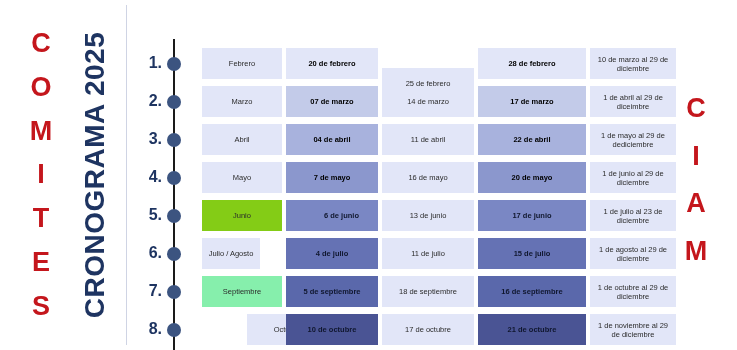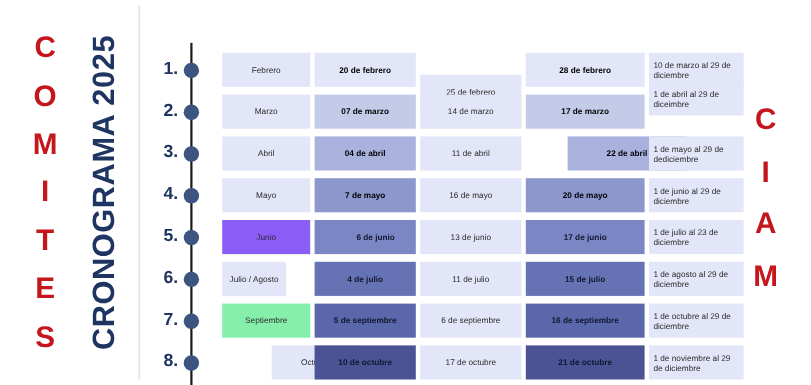--- a/index.html
+++ b/index.html
@@ -74,21 +74,21 @@
     background:#3c5480;
   }
   .rownum{
     position:absolute;left:2px;width:24px;text-align:right;
     color:#1e3461;font-weight:bold;font-size:16px;
   }
 
   .cell{
     position:absolute;
     display:flex;align-items:center;justify-content:center;
-    line-height:1.2;
+    text-align:center;line-height:1.2;
     box-sizing:border-box;padding:0 4px;
     font-size:7.5px;
   }
   .cell.plain{color:#2b2b2b;font-weight:normal;}
   .cell.bold{font-weight:bold;}
 </style>
 </head>
 <body>
 
 <div id="page">
@@ -125,54 +125,54 @@
         <div class="cell bold" style="left: 150px; width: 92px; top: 48px; height: 31px; background: rgb(226, 230, 248);">20 de febrero</div>
         <div class="cell plain" style="left: 246px; width: 92px; top: 48px; height: 31px; background: rgb(226, 230, 248); margin-top: 20px;">25 de febrero</div>
         <div class="cell bold" style="left: 342px; width: 108px; top: 48px; height: 31px; background: rgb(226, 230, 248);">28 de febrero</div>
         <div class="cell plain" style="left: 454px; width: 86px; top: 48px; height: 31px; background: rgb(226, 230, 248);">10 de marzo al 29 de diciembre</div>
         <div class="rownum" style="top: 91.5px;">2.</div>
         <div class="dot" style="top: 94.5px;"></div>
         <div class="cell plain" style="left: 66px; width: 80px; top: 86px; height: 31px; background: rgb(226, 230, 248);">Marzo</div>
         <div class="cell bold" style="left: 150px; width: 92px; top: 86px; height: 31px; background: rgb(195, 203, 233);">07 de marzo</div>
         <div class="cell plain" style="left: 246px; width: 92px; top: 86px; height: 31px; background: rgb(226, 230, 248);">14 de marzo</div>
         <div class="cell bold" style="left: 342px; width: 108px; top: 86px; height: 31px; background: rgb(195, 203, 233);">17 de marzo</div>
-        <div class="cell plain" style="left: 454px; width: 86px; top: 74px; height: 31px; background: rgb(226, 230, 248);">1 de abril al 29 de diceimbre</div>
+        <div class="cell plain" style="left: 454px; width: 86px; top: 86px; height: 31px; background: rgb(226, 230, 248);">1 de abril al 29 de diceimbre</div>
         <div class="rownum" style="top: 129.5px;">3.</div>
         <div class="dot" style="top: 132.5px;"></div>
         <div class="cell plain" style="left: 66px; width: 80px; top: 124px; height: 31px; background: rgb(226, 230, 248);">Abril</div>
         <div class="cell bold" style="left: 150px; width: 92px; top: 124px; height: 31px; background: rgb(168, 178, 221);">04 de abril</div>
         <div class="cell plain" style="left: 246px; width: 92px; top: 124px; height: 31px; background: rgb(226, 230, 248);">11 de abril</div>
-        <div class="cell bold" style="left: 342px; width: 108px; top: 124px; height: 31px; background: rgb(168, 178, 221); margin-left: 38px;">22 de abril</div>
+        <div class="cell bold" style="left: 342px; width: 108px; top: 124px; height: 31px; background: rgb(168, 178, 221);">22 de abril</div>
         <div class="cell plain" style="left: 454px; width: 86px; top: 124px; height: 31px; background: rgb(226, 230, 248);">1 de mayo al 29 de dediciembre</div>
         <div class="rownum" style="top: 167.5px;">4.</div>
         <div class="dot" style="top: 170.5px;"></div>
         <div class="cell plain" style="left: 66px; width: 80px; top: 162px; height: 31px; background: rgb(226, 230, 248);">Mayo</div>
         <div class="cell bold" style="left: 150px; width: 92px; top: 162px; height: 31px; background: rgb(139, 151, 205);">7 de mayo</div>
         <div class="cell plain" style="left: 246px; width: 92px; top: 162px; height: 31px; background: rgb(226, 230, 248);">16 de mayo</div>
         <div class="cell bold" style="left: 342px; width: 108px; top: 162px; height: 31px; background: rgb(139, 151, 205);">20 de mayo</div>
         <div class="cell plain" style="left: 454px; width: 86px; top: 162px; height: 31px; background: rgb(226, 230, 248);">1 de junio al 29 de diciembre</div>
         <div class="rownum" style="top: 205.5px;">5.</div>
         <div class="dot" style="top: 208.5px;"></div>
-        <div class="cell plain" style="left: 66px; width: 80px; top: 200px; height: 31px; background: #8b5cf6;">Junio</div>
+        <div class="cell plain" style="left: 66px; width: 80px; top: 200px; height: 31px; background: #84cc16;">Junio</div>
         <div class="cell bold" style="left: 150px; width: 92px; top: 200px; height: 31px; background: rgb(122, 135, 196); color: rgb(16, 23, 46); padding-left: 23px;">6 de junio</div>
         <div class="cell plain" style="left: 246px; width: 92px; top: 200px; height: 31px; background: rgb(226, 230, 248);">13 de junio</div>
         <div class="cell bold" style="left: 342px; width: 108px; top: 200px; height: 31px; background: rgb(122, 135, 196); color: rgb(16, 23, 46);">17 de junio</div>
         <div class="cell plain" style="left: 454px; width: 86px; top: 200px; height: 31px; background: rgb(226, 230, 248);">1 de julio al 23 de diciembre</div>
         <div class="rownum" style="top: 243.5px;">6.</div>
         <div class="dot" style="top: 246.5px;"></div>
         <div class="cell plain" style="left: 66px; width: 58px; top: 238px; height: 31px; background: rgb(226, 230, 248);">Julio / Agosto</div>
         <div class="cell bold" style="left: 150px; width: 92px; top: 238px; height: 31px; background: rgb(101, 114, 180); color: rgb(16, 23, 46);">4 de julio</div>
         <div class="cell plain" style="left: 246px; width: 92px; top: 238px; height: 31px; background: rgb(226, 230, 248);">11 de julio</div>
         <div class="cell bold" style="left: 342px; width: 108px; top: 238px; height: 31px; background: rgb(101, 114, 180); color: rgb(16, 23, 46);">15 de julio</div>
         <div class="cell plain" style="left: 454px; width: 86px; top: 238px; height: 31px; background: rgb(226, 230, 248);">1 de agosto al 29 de diciembre</div>
         <div class="rownum" style="top: 281.5px;">7.</div>
         <div class="dot" style="top: 284.5px;"></div>
         <div class="cell plain" style="left: 66px; width: 80px; top: 276px; height: 31px; background: #86efac;">Septiembre</div>
         <div class="cell bold" style="left: 150px; width: 92px; top: 276px; height: 31px; background: rgb(90, 104, 171); color: rgb(16, 23, 46);">5 de septiembre</div>
-        <div class="cell plain" style="left: 246px; width: 92px; top: 276px; height: 31px; background: rgb(226, 230, 248);">6 de septiembre</div>
+        <div class="cell plain" style="left: 246px; width: 92px; top: 276px; height: 31px; background: rgb(226, 230, 248);">18 de septiembre</div>
         <div class="cell bold" style="left: 342px; width: 108px; top: 276px; height: 31px; background: rgb(90, 104, 171); color: rgb(16, 23, 46);">16 de septiembre</div>
         <div class="cell plain" style="left: 454px; width: 86px; top: 276px; height: 31px; background: rgb(226, 230, 248);">1 de octubre al 29 de diciembre</div>
         <div class="rownum" style="top: 319.5px;">8.</div>
         <div class="dot" style="top: 322.5px;"></div>
         <div class="cell plain" style="left: 66px; width: 80px; top: 314px; height: 31px; background: rgb(226, 230, 248); margin-left: 45px;">Octubre</div>
         <div class="cell bold" style="left: 150px; width: 92px; top: 314px; height: 31px; background: rgb(74, 84, 148); color: rgb(16, 23, 46);">10 de octubre</div>
         <div class="cell plain" style="left: 246px; width: 92px; top: 314px; height: 31px; background: rgb(226, 230, 248);">17 de octubre</div>
         <div class="cell bold" style="left: 342px; width: 108px; top: 314px; height: 31px; background: rgb(74, 84, 148); color: rgb(16, 23, 46);">21 de octubre</div>
         <div class="cell plain" style="left: 454px; width: 86px; top: 314px; height: 31px; background: rgb(226, 230, 248);">1 de noviembre al 29 de diciembre</div>
       </div>

